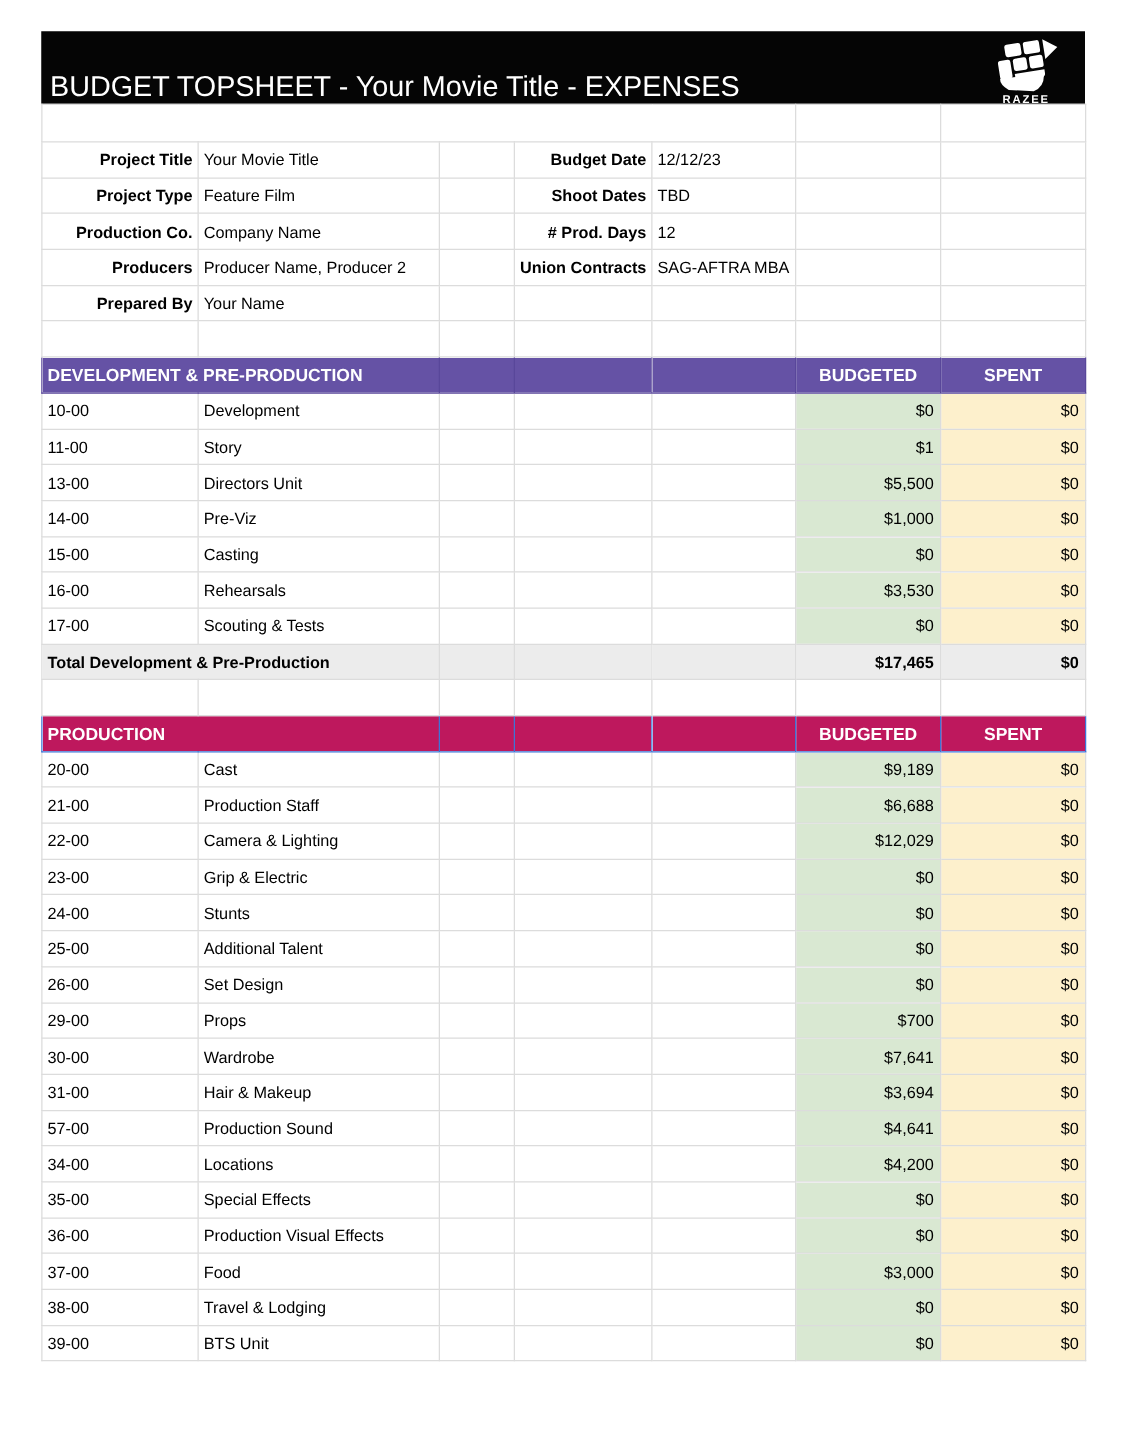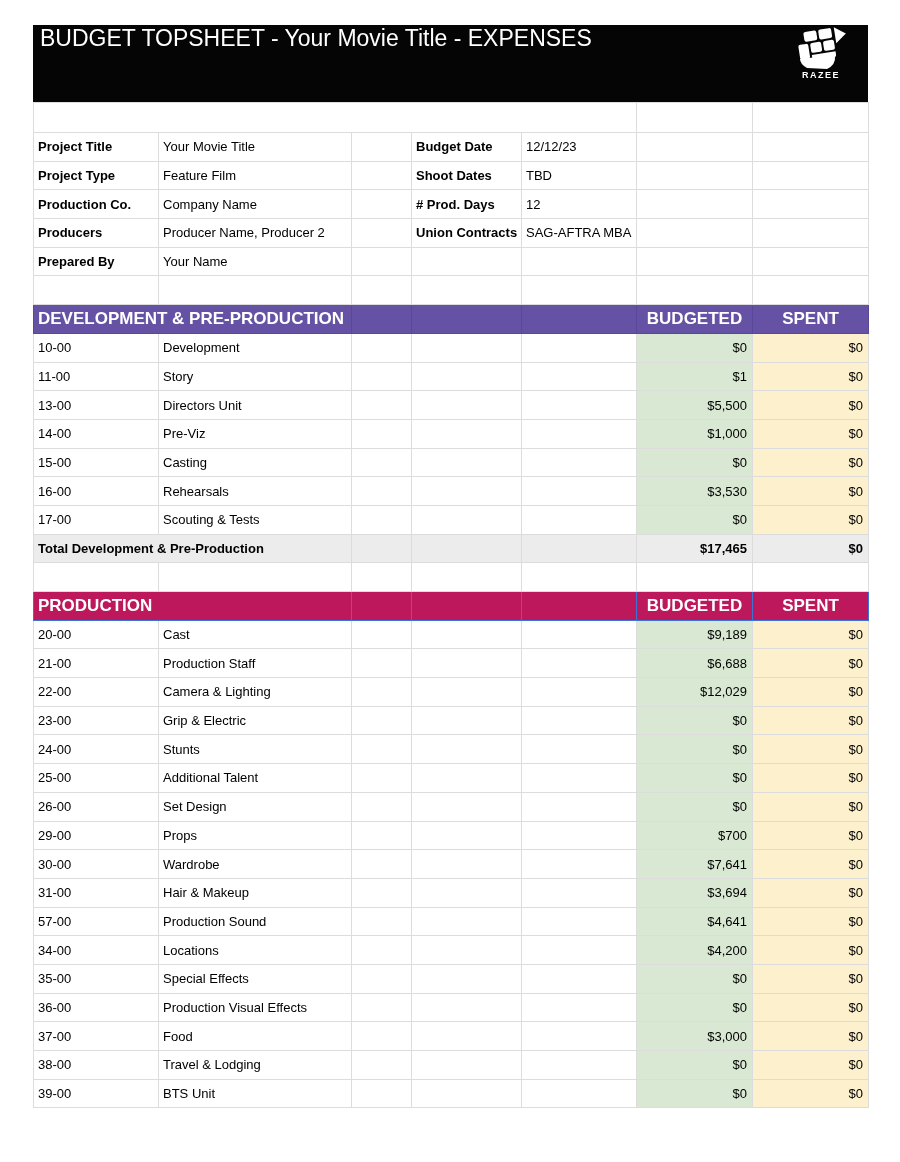--- a/index.html
+++ b/index.html
@@ -8,48 +8,48 @@
     background:#ffffff;
     font-family:"Liberation Sans","DejaVu Sans",sans-serif;
     color:#000;
     position:relative;
     overflow:hidden;
   }
   .sheet{position:absolute;left:33px;top:25px;width:835px;}
 
   
   .topbar{
-    height:77px;background:#050505;
-    display:flex;align-items:flex-start;justify-content:space-between;
+    height:58px;background:#050505;
+    display:flex;align-items:flex-end;justify-content:space-between;
     padding:0 10px 0 7px;box-sizing:border-box;
   }
   .doc-title{
     color:#fff;font-size:23px;font-weight:500;
     white-space:nowrap;letter-spacing:0px;
   }
   .logo{display:flex;flex-direction:column;align-items:center;margin-right:4px;}
 
   
   table{border-collapse:collapse;table-layout:fixed;width:835px;}
   col.c1{width:125px}col.c2{width:193px}col.c3{width:60px}
   col.c4{width:110px}col.c5{width:115px}col.c6{width:116px}col.c7{width:116px}
   tr{height:28.7px;}
   tr.r-top{height:30px;}
   td{
     border:1px solid #dcdcdc;
     font-size:13px;padding:0 4px;
     white-space:nowrap;overflow:hidden;
     vertical-align:middle;box-sizing:border-box;
   }
-  .b{font-weight:bold;}
+  .b{font-weight:bold;text-align:right;}
   .money{text-align:right;padding-right:5px;}
   .bud{background:#d9e8d2;}
   .spe{background:#fdf0cc;}
 
-  tr.sec td{color:#ffffff;font-weight:bold;font-size:17px;}
+  tr.sec td{color:#ffffff;font-weight:bold;font-size:14px;}
   tr.sec td.colhead{text-align:center;}
   tr.sec-dev td{background:#6552a5;border-color:#59479a;}
   tr.sec-prod td{background:#be185d;border-color:#3e73d6;}
 
   tr.total td{background:#ececec;font-weight:bold;}
 </style>
 </head>
 <body>
 
 <div class="sheet">

